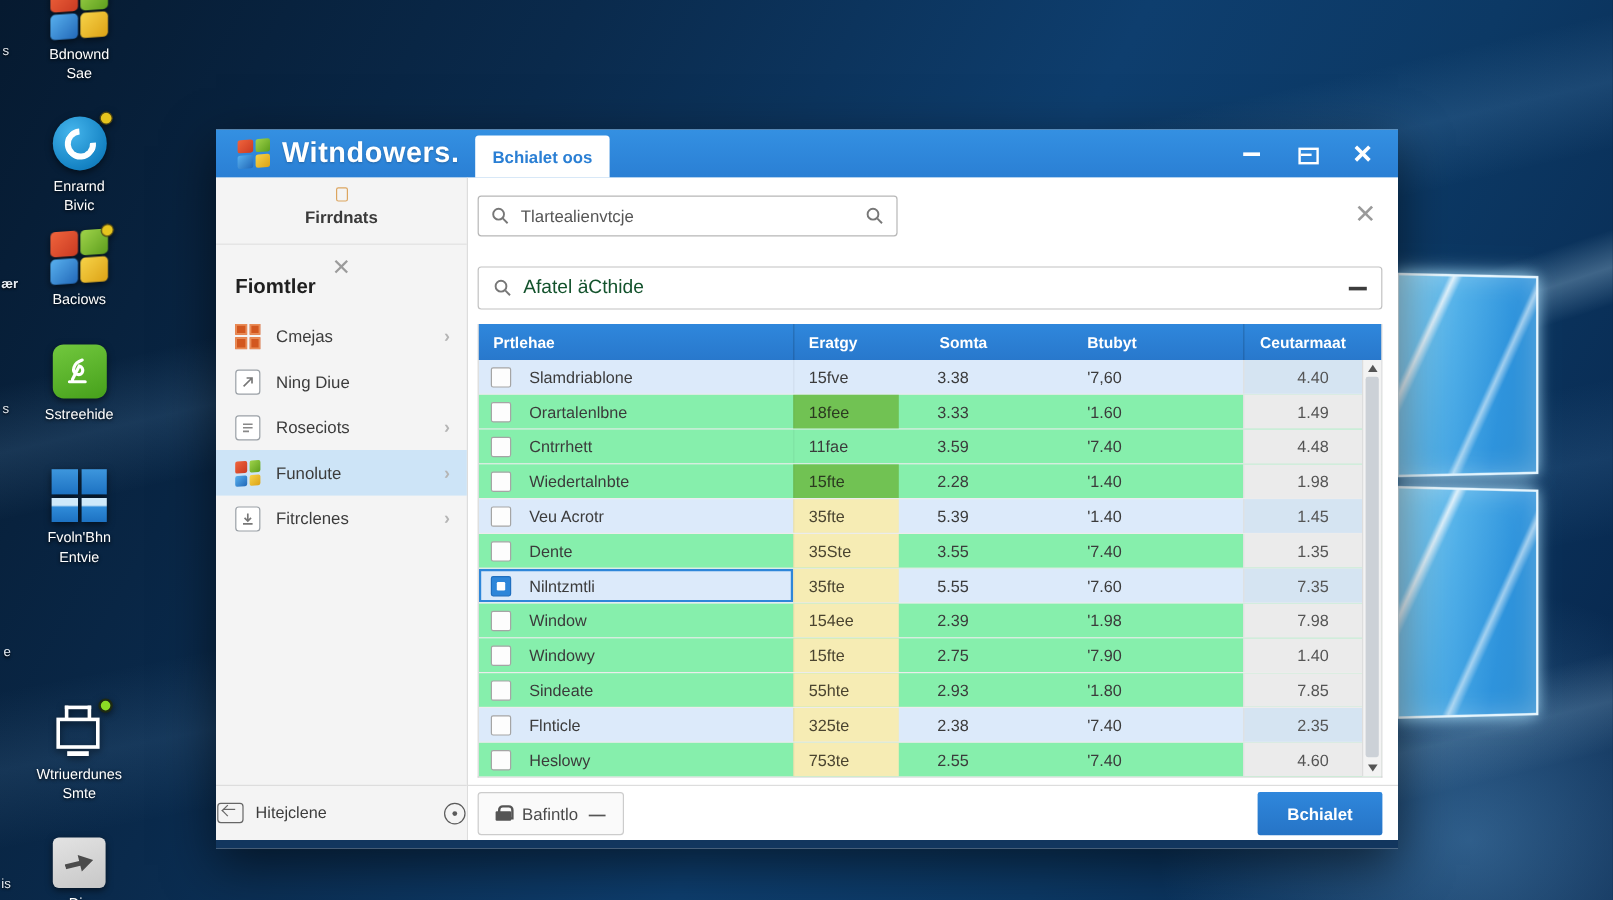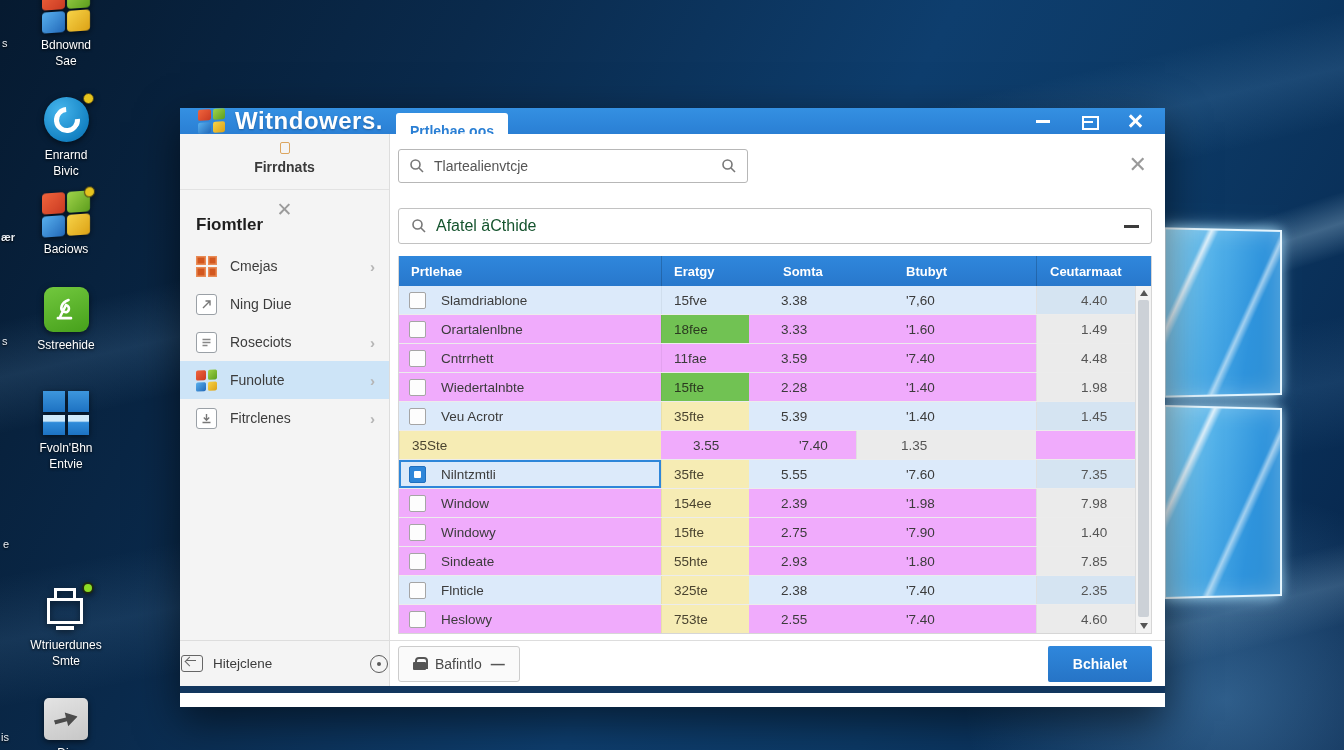--- a/index.html
+++ b/index.html
@@ -67,21 +67,21 @@
 
   .graytile { width:44px; height:42px; border-radius:5px; background:linear-gradient(160deg,#e3e3e3,#c7c7c7); display:flex; align-items:center; justify-content:center; }
   .graytile .arrow { width:24px; height:17px; background:#4b4b4b; transform:rotate(-14deg);
     clip-path:polygon(0 38%, 52% 38%, 52% 8%, 100% 50%, 52% 92%, 52% 62%, 0 62%); }
 
   .edge-frag { position:absolute; color:#e9eef4; font-size:11px; text-shadow:0 1px 2px #000; }
 
   
   .appwin { position:absolute; left:180px; top:108px; width:985px; height:599px;
     background:#fff; box-shadow:0 14px 40px rgba(0,0,0,.55); }
-  .titlebar { position:relative; height:26px; background:linear-gradient(180deg,#3490e2,#2a7fd4); display:flex; align-items:center;justify-content:flex-end; }
+  .titlebar { position:relative; height:40px; background:linear-gradient(180deg,#3490e2,#2a7fd4); display:flex; align-items:center;justify-content:flex-end; }
   .titlebar .logo { margin-left:18px; }
   .apptitle { color:#fff; font-size:24px; font-weight:700; letter-spacing:.5px; margin-left:10px; text-shadow:0 1px 2px rgba(0,0,0,.25); }
   .tab { position:absolute; left:216px; top:5px; width:112px; height:35px; background:#fff; border-radius:3px 3px 0 0;
     display:flex; align-items:center; justify-content:center; color:#2a7fd4; font-size:14px; font-weight:700; }
   .winctrls { margin-left:auto; display:flex; align-items:center; gap:30px; padding-right:22px; }
   .ctrl { width:16px; height:16px; position:relative; cursor:default; }
   .ctrl-min::after { content:""; position:absolute; left:1px; top:7px; width:14px; height:3px; background:#fff; }
   .ctrl-max::before { content:""; position:absolute; left:1px; top:3px; width:13px; height:10px; border:2px solid #fff; }
   .ctrl-max::after { content:""; position:absolute; left:3px; top:8px; width:9px; height:2px; background:#fff; }
   .ctrl-close::before, .ctrl-close::after { content:""; position:absolute; left:7px; top:0; width:3px; height:16px; background:#fff; }
@@ -129,21 +129,21 @@
   .datatable { position:absolute; left:8px; right:13px; top:122px; height:378px; border:1px solid #d6d6d6; border-top:none; }
   .thead { display:grid; grid-template-columns:262px 88px 107px 180px 1fr; height:30px;
     background:linear-gradient(180deg,#2f87dc,#2878cc); color:#fff; font-size:13px; font-weight:700; align-items:center; }
   .thead .hc { padding-left:12px; height:100%; display:flex; align-items:center; }
   .thead .hc2, .thead .hc5 { border-left:1px solid rgba(0,0,0,.18); }
   .thead .hc3 { padding-left:34px; }
   .thead .hc4 { padding-left:50px; }
   .thead .hc5 { padding-left:13px; }
   .tbody { height:347px; overflow:hidden; position:relative; }
   .trow { display:grid; grid-template-columns:262px 88px 107px 180px 1fr; height:29px; border-bottom:1px solid #ececec;
-    font-size:13.5px; color:#3b3b3b; background:#f0abfc; }
+    font-size:13.5px; color:#3b3b3b; background:#86efac; }
   .trow.hl { background:#dceafa; }
   .cell { display:flex; align-items:center; }
   .c-name { gap:15px; padding-left:10px; }
   .checkbox { width:17px; height:17px; border:1.5px solid #a5a5a5; border-radius:2px; background:#fdfdfd; position:relative; flex:0 0 auto; cursor:default; }
   .checkbox.checked { background:#2e86d9; border-color:#1f6fc0; }
   .checkbox.checked::after { content:""; position:absolute; left:4px; top:4px; width:7px; height:7px; background:#fff; border-radius:1px; }
   .trow.sel .c-name { box-shadow:inset 0 0 0 2px #2e86d9; }
   .c-badge { padding-left:12px; border-left:1px solid rgba(0,0,0,.05); }
   .c-badge.badge-green { background:#71c253; color:#2b3a20; }
   .c-badge.badge-yellow { background:#f6ecb4; color:#4a4430; }
@@ -277,21 +277,21 @@
 <div class="appwin">
 
   <div class="titlebar">
     <div class="logo winflag winflag-title">
         <i class="p1"></i>
         <i class="p2"></i>
         <i class="p3"></i>
         <i class="p4"></i>
       </div>
     <div class="apptitle">Witndowers.</div>
-    <div class="tab">Prtlehae oos</div>
+    <div class="tab">Bchialet oos</div>
     <div class="winctrls">
       <div class="ctrl ctrl-min"></div>
       <div class="ctrl ctrl-max"></div>
       <div class="ctrl ctrl-close"></div>
     </div>
   </div>
 
   <div class="winbody">
 
     <div class="sidebar">
@@ -439,20 +439,24 @@
     <div class="cell c-name">
       <span class="checkbox"></span>
       <span>Veu Acrotr</span>
     </div>
     <div class="cell c-badge badge-yellow">35fte</div>
     <div class="cell c-somta">5.39</div>
     <div class="cell c-btubyt">'1.40</div>
     <div class="cell c-ceut">1.45</div>
   </div>
             <div class="trow">
+    <div class="cell c-name">
+      <span class="checkbox"></span>
+      <span>Dente</span>
+    </div>
     <div class="cell c-badge badge-yellow">35Ste</div>
     <div class="cell c-somta">3.55</div>
     <div class="cell c-btubyt">'7.40</div>
     <div class="cell c-ceut">1.35</div>
   </div>
             <div class="trow hl sel">
     <div class="cell c-name">
       <span class="checkbox checked"></span>
       <span>Nilntzmtli</span>
     </div>

